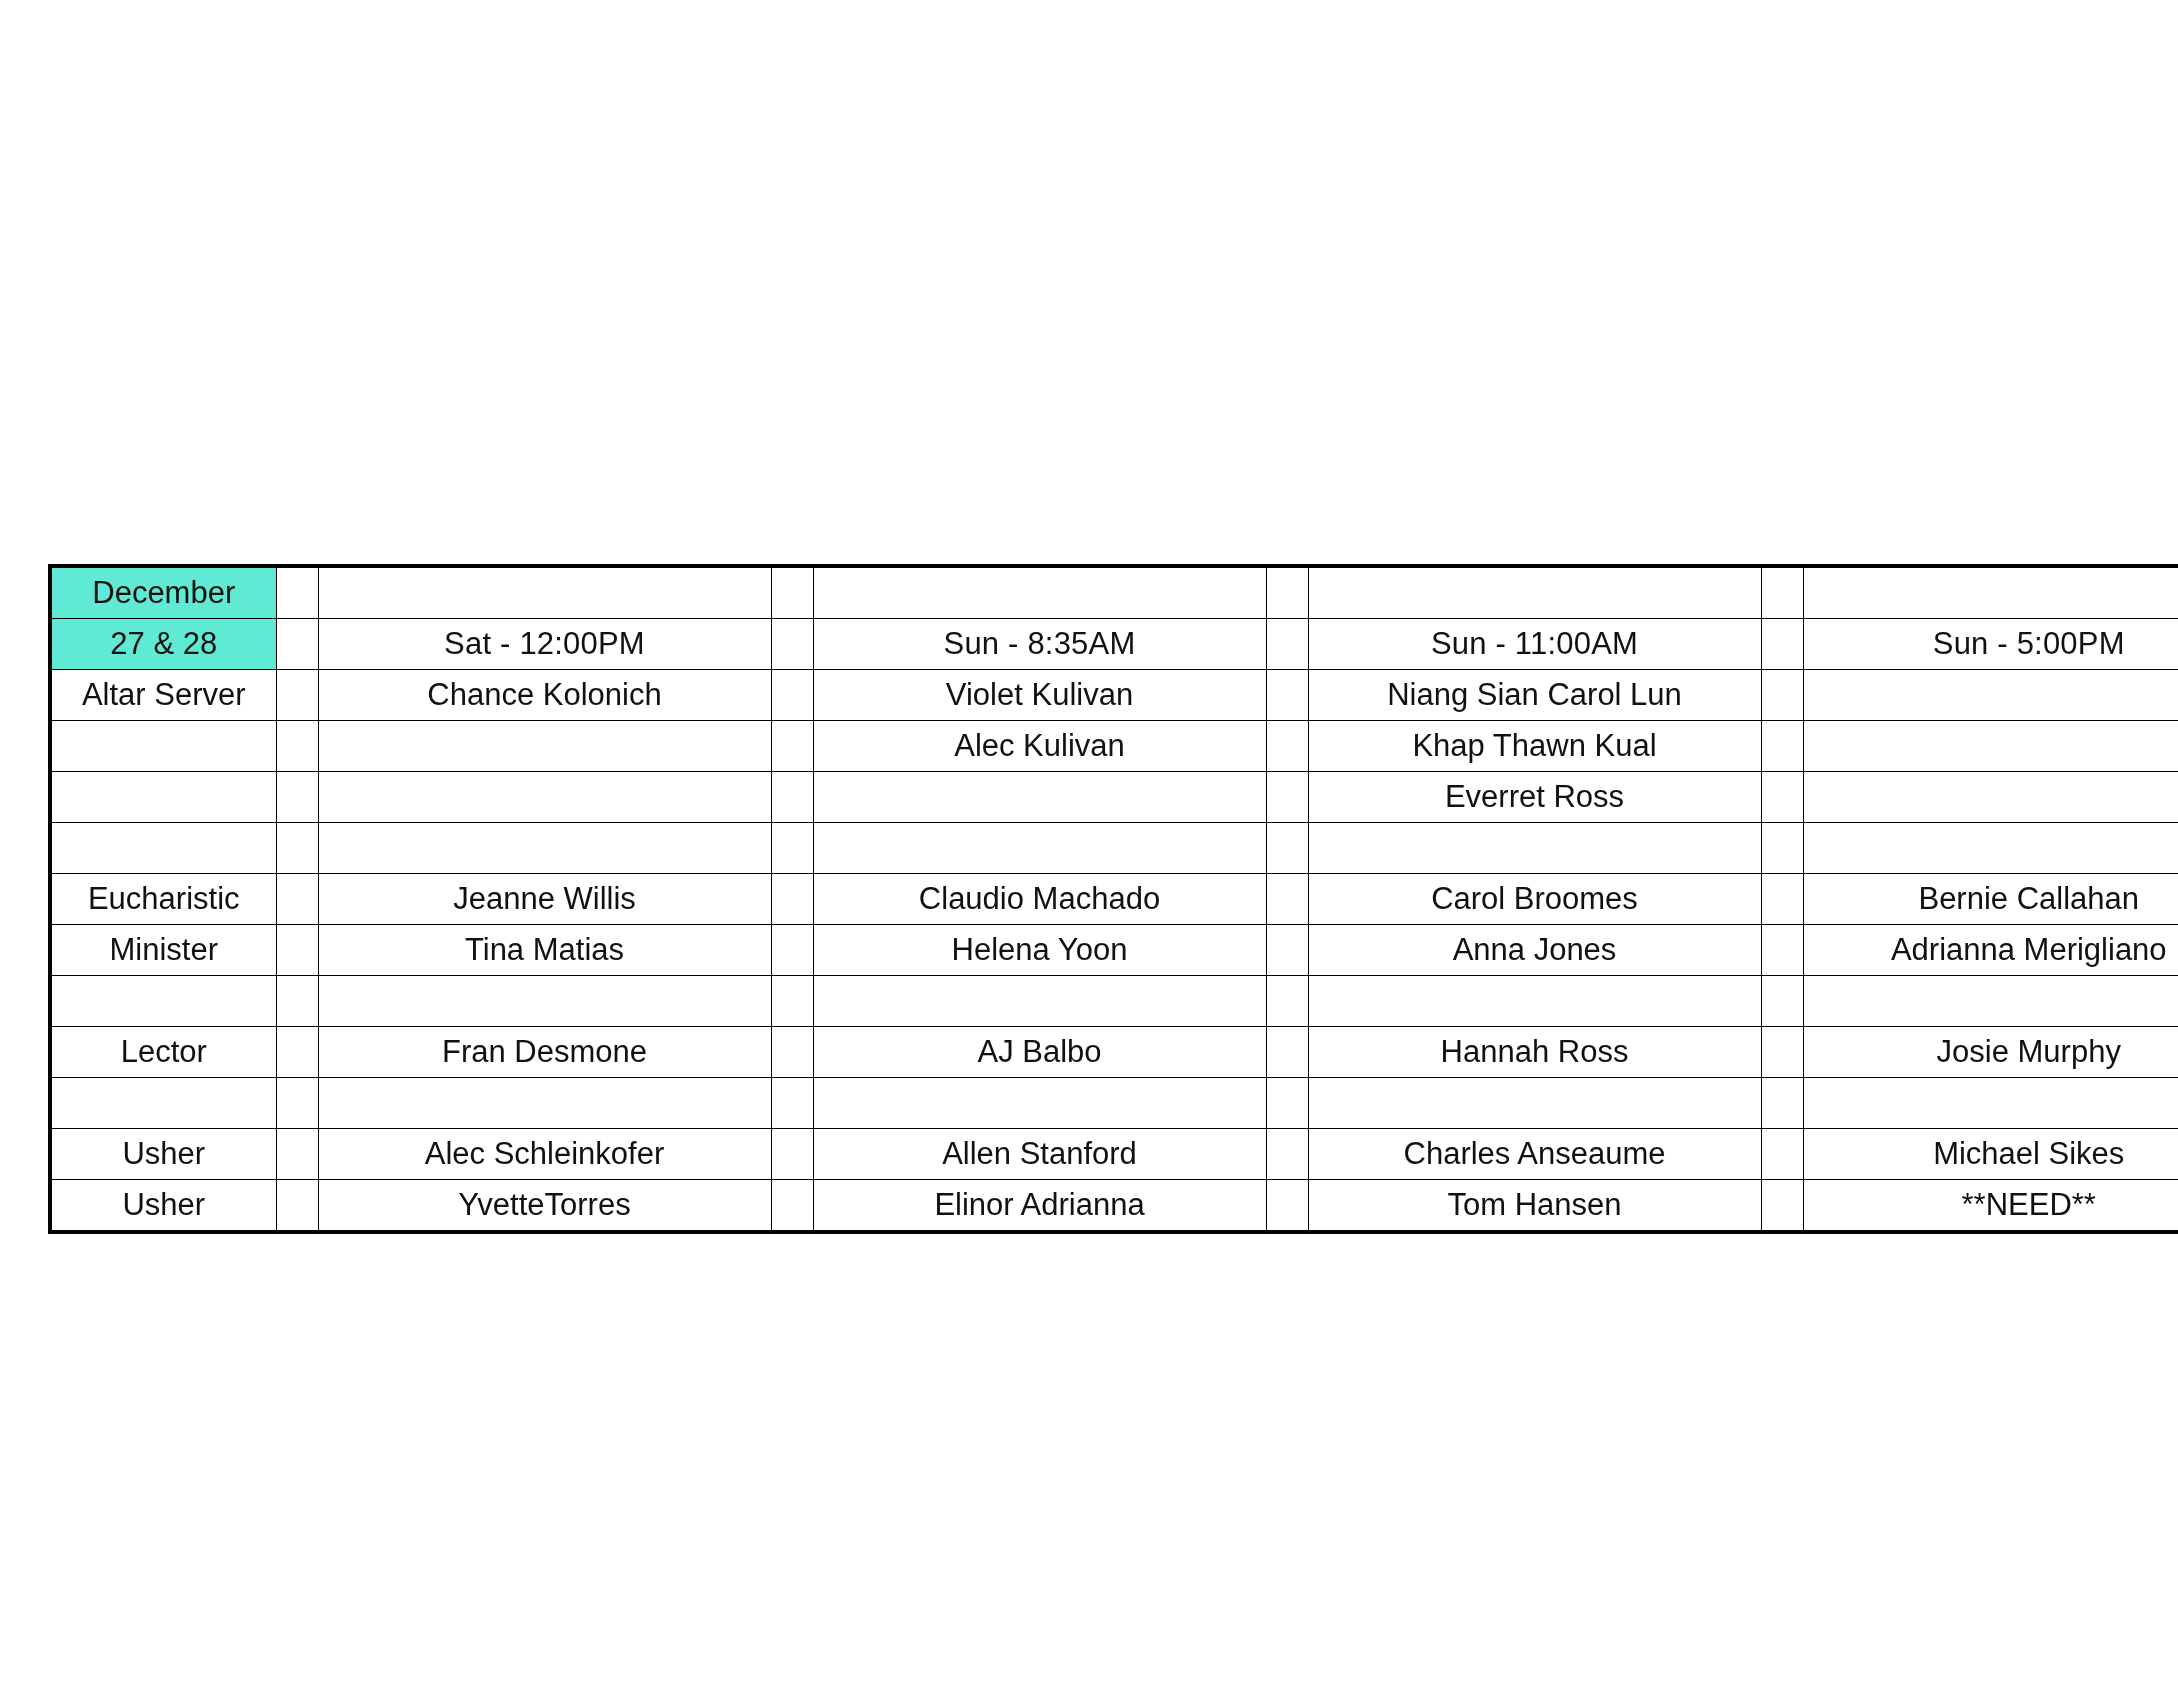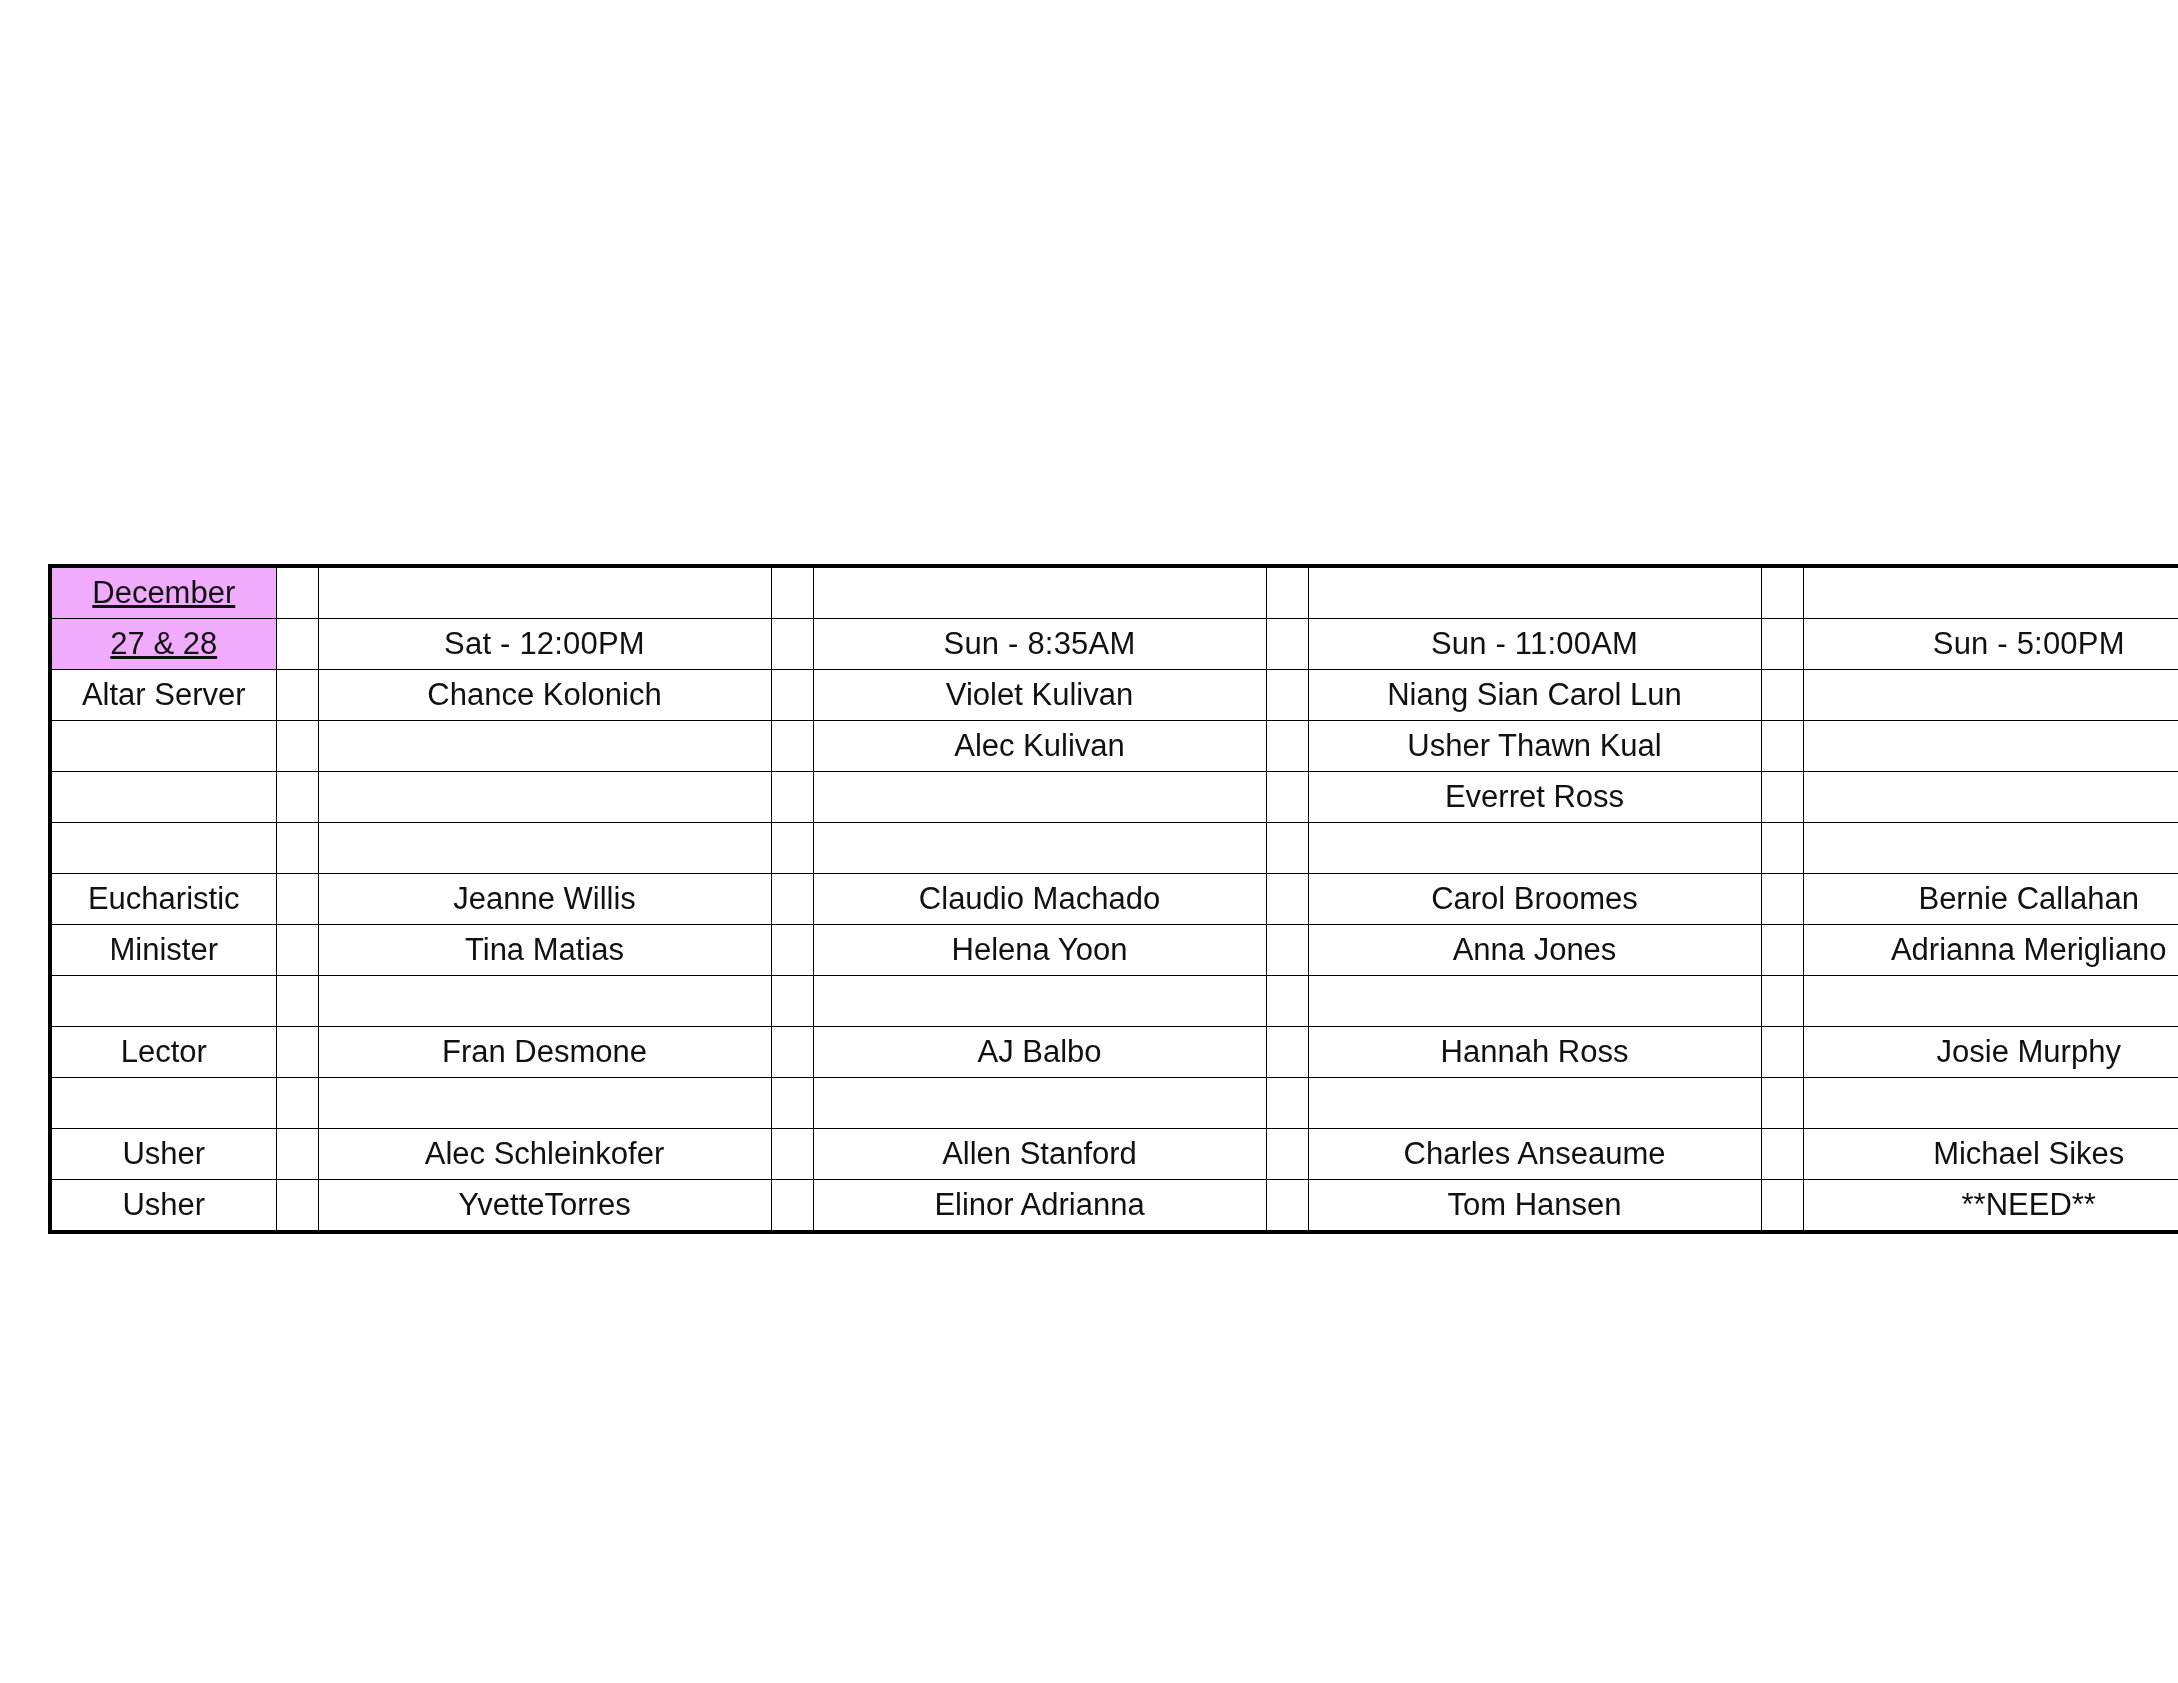--- a/index.html
+++ b/index.html
@@ -49,24 +49,23 @@
   col.c-gap     { width: 42px;  }
   col.c-service { width: 453px; }
 
   
   td.role {
     font-size: 25px;
     font-weight: bold;
     color: #000000;
   }
   td.role-month {
-    background: #f0abfc;
+    background: #5eead4;
     font-size: 26px;
     font-weight: bold;
-    text-decoration: underline;
   }
   td.service-head {
     font-size: 27px;
     font-weight: bold;
     letter-spacing: 0.2px;
   }
   td.faded {
     color: #e2e2e2;
   }
   td.empty { }
@@ -131,21 +130,21 @@
         <td></td>
       </tr>
 
       <tr>
         <td class="role"></td>
         <td class="empty"></td>
         <td></td>
         <td class="empty"></td>
         <td>Alec Kulivan</td>
         <td class="empty"></td>
-        <td>Usher Thawn Kual</td>
+        <td>Khap Thawn Kual</td>
         <td class="empty"></td>
         <td></td>
       </tr>
 
       <tr>
         <td class="role"></td>
         <td class="empty"></td>
         <td></td>
         <td class="empty"></td>
         <td></td>

